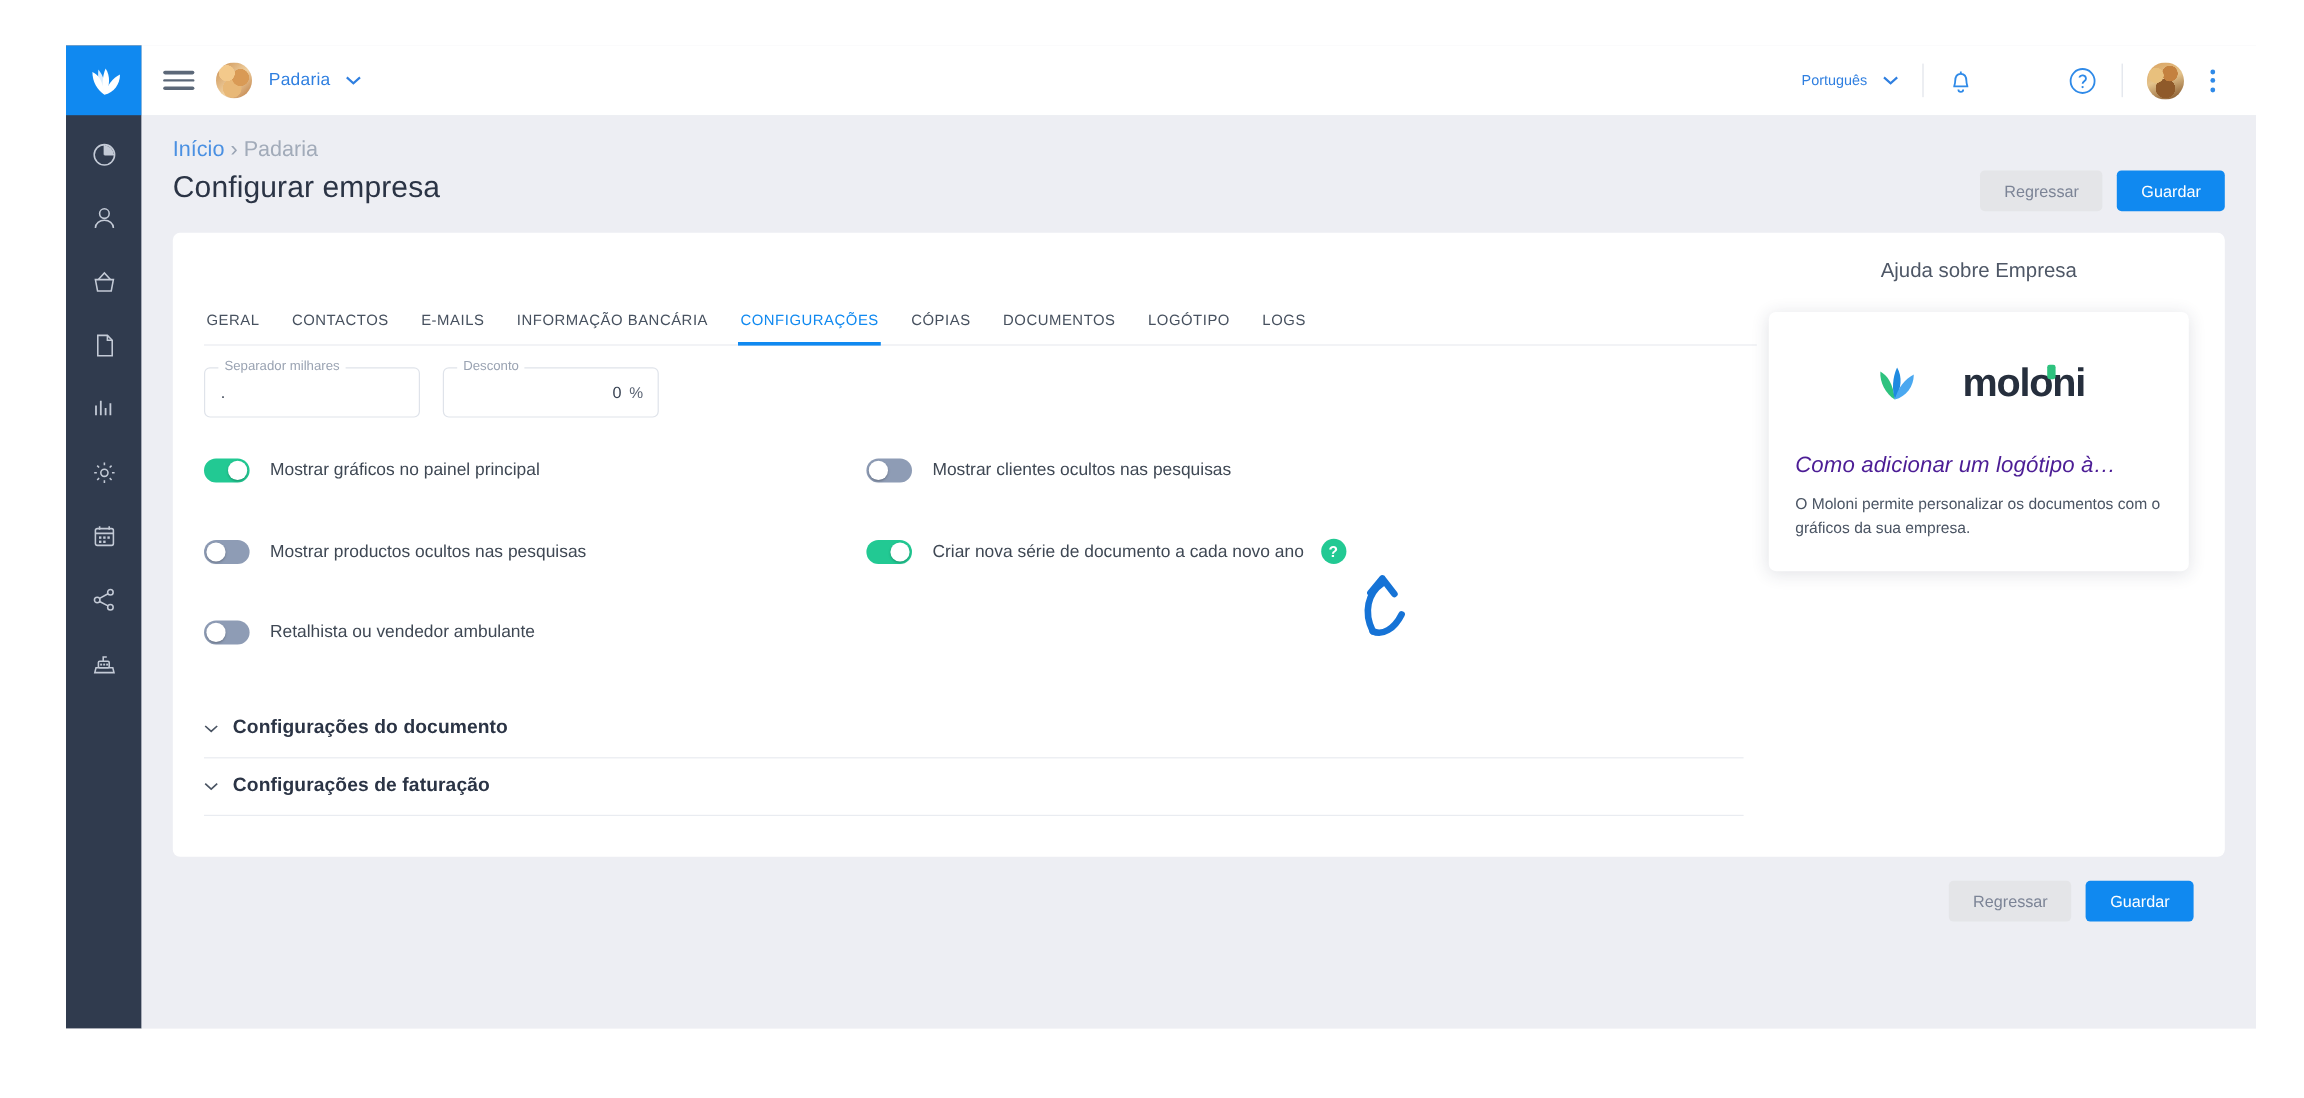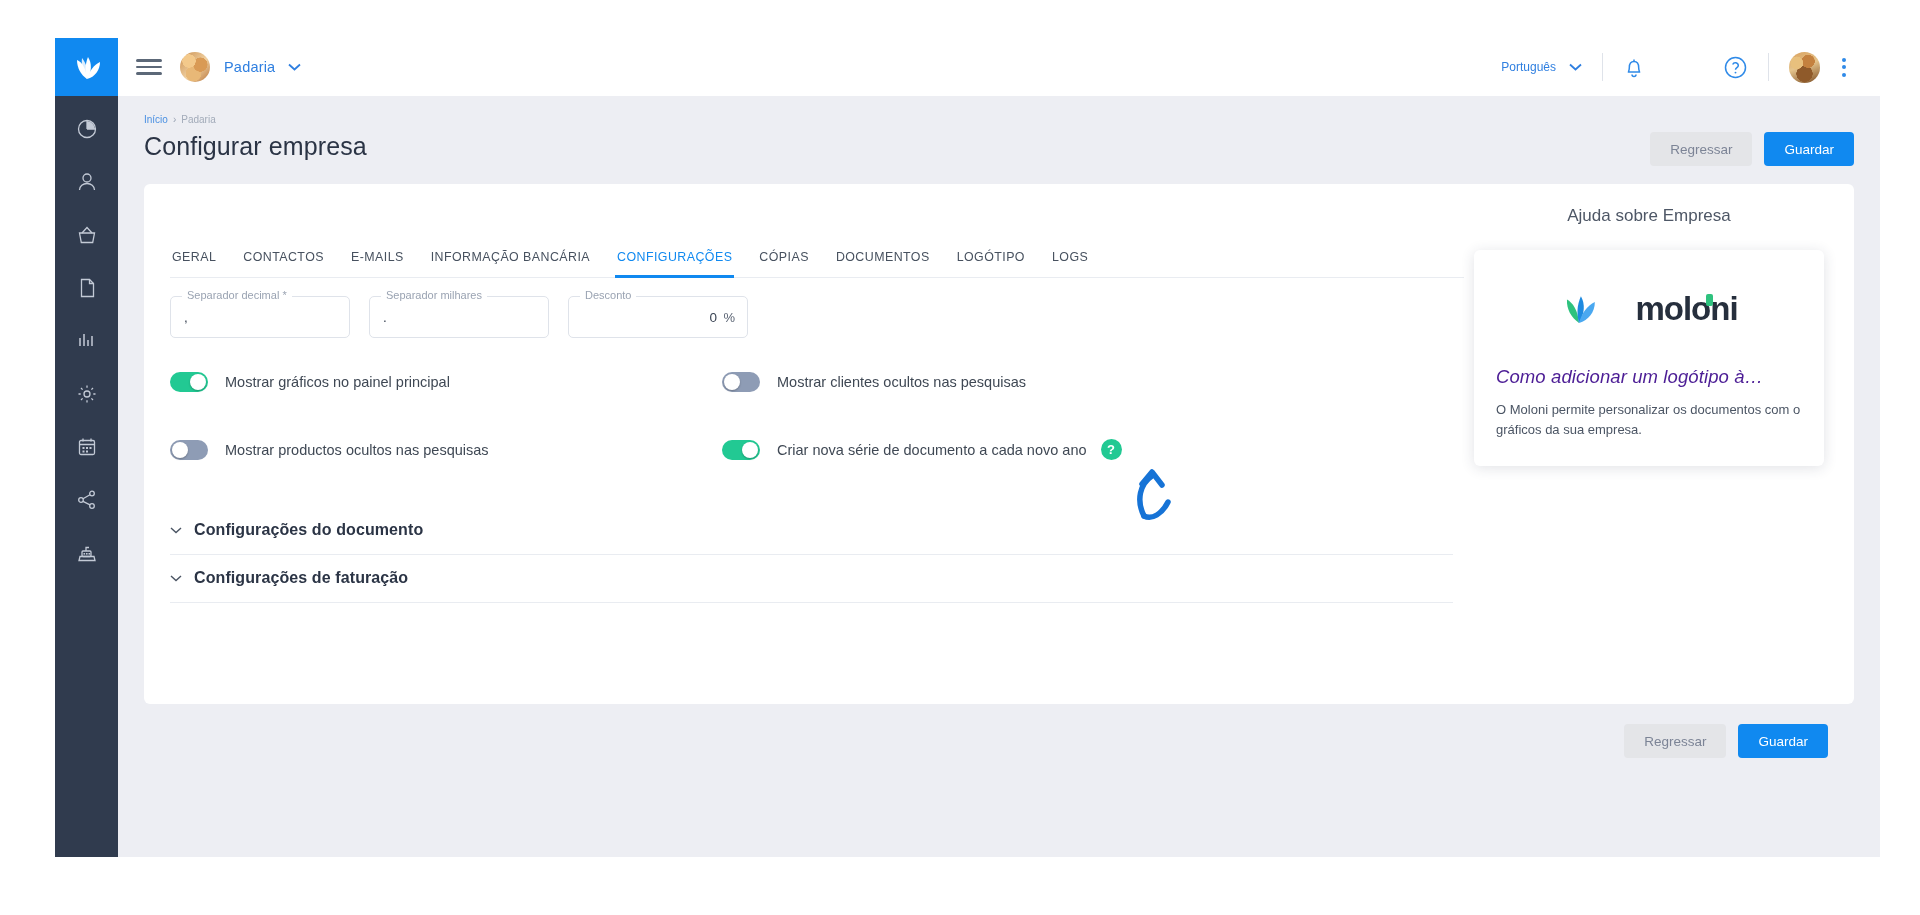--- a/index.html
+++ b/index.html
@@ -72,21 +72,21 @@
       radial-gradient(circle at 62% 30%, #c4813f 0 22%, transparent 23%),
       radial-gradient(circle at 50% 70%, #8f5a2a 0 30%, transparent 31%),
       linear-gradient(160deg, #d9a05c, #e5c48c 45%, #7d4e24);
     cursor: pointer;
   }
   .kebab { width: 20px; display: flex; flex-direction: column; align-items: center; gap: 3.5px; cursor: pointer; margin-left: 14px; }
   .kebab i { width: 4px; height: 4px; border-radius: 50%; background: #2f8ae8; display: block; }
 
   
   .content { flex: 1; background: #edeef3; padding: 18px 26px 0 26px; overflow: hidden; }
-  .crumb { font-size: 10px; margin-bottom: 7px; }
+  .crumb { font-size: 18px; margin-bottom: 7px; }
   .crumb a { color: #4a90e2; text-decoration: none; cursor: pointer; }
   .crumb .sep { color: #9aa4b4; margin: 0 5px; }
   .crumb .cur { color: #a2abb9; }
 
   .titlerow { display: flex; align-items: flex-start; margin-bottom: 18px; }
   .page-title { font-size: 25px; color: #2b3445; font-weight: 400; letter-spacing: .1px; }
   .titlerow .sp { flex: 1; }
 
   .btn { border: none; border-radius: 4px; font-size: 13.5px; cursor: pointer; font-family: inherit; padding: 0 20px; height: 34px; }
   .btn-sec { background: #e4e5e8; color: #7c8496; margin-right: 12px; }
@@ -336,24 +336,20 @@
             <div class="tab">INFORMAÇÃO BANCÁRIA</div>
             <div class="tab active">CONFIGURAÇÕES</div>
             <div class="tab">CÓPIAS</div>
             <div class="tab">DOCUMENTOS</div>
             <div class="tab">LOGÓTIPO</div>
             <div class="tab">LOGS</div>
           </div>
 
           <div class="fields">
             <div class="field">
-              <span class="lbl">Separador decimal *</span>
-              <input value="," style="">
-            </div>
-            <div class="field">
               <span class="lbl">Separador milhares</span>
               <input value="." style="">
             </div>
             <div class="field num">
               <span class="lbl">Desconto</span>
               <input value="0" style="">
               <span class="suffix">%</span>
             </div>
           </div>
 
@@ -390,20 +386,28 @@
                 <span class="arrow-anno">
                   <svg width="70" height="62" viewBox="0 0 70 62" fill="none">
                     <path d="M16 56 C8 40 12 24 24 16" stroke="#1673d6" stroke-width="5.5" stroke-linecap="round"></path>
                     <path d="M14 24 L24 12 L34 25" stroke="#1673d6" stroke-width="5.5" stroke-linecap="round" stroke-linejoin="round" fill="none"></path>
                     <path d="M16 56 C24 60 34 54 40 42" stroke="#1673d6" stroke-width="5.5" stroke-linecap="round" fill="none"></path>
                   </svg>
                 </span>
               </div>
             </div>
 
+            <div class="trow">
+              <div class="tcell left">
+                <div class="switch off">
+                    <span class="knob"></span>
+                  </div>
+                <div class="tlabel">Retalhista ou vendedor ambulante</div>
+              </div>
+            </div>
           </div>
 
           <div class="acc">
             <span class="ac-chev">
               <svg width="12" height="8" viewBox="0 0 12 8" fill="none" stroke="#4a5463" stroke-width="1.4">
                   <path d="M1 2 6 6.5 11 2"></path>
                 </svg>
             </span>
             <span class="ac-title">Configurações do documento</span>
           </div>

